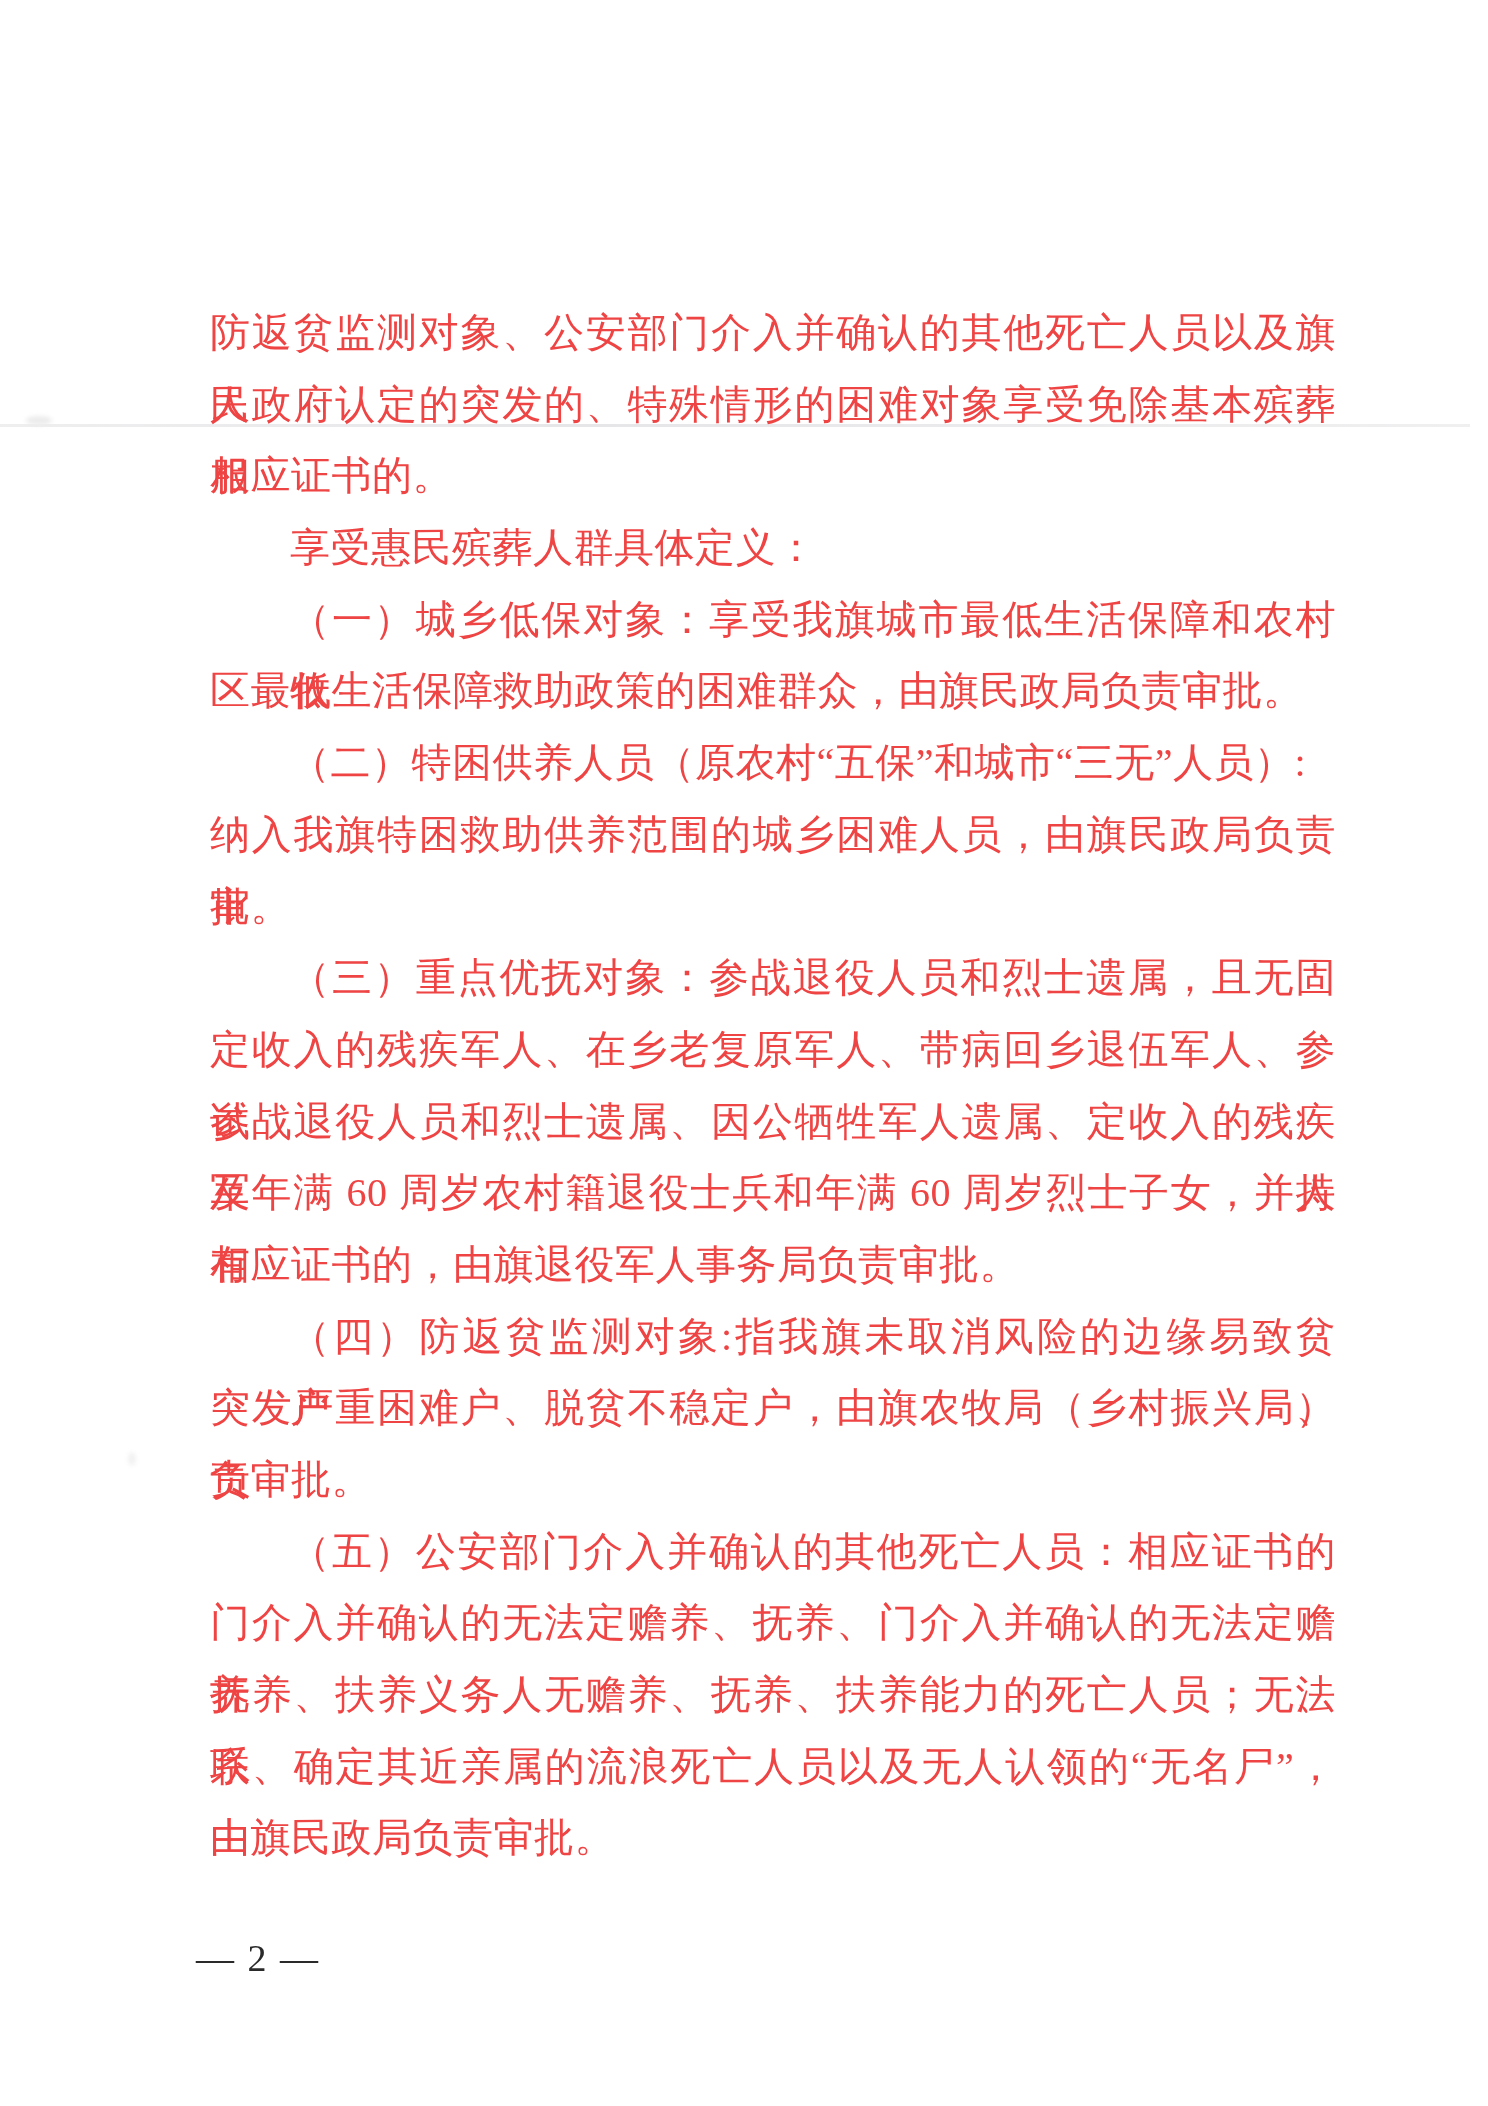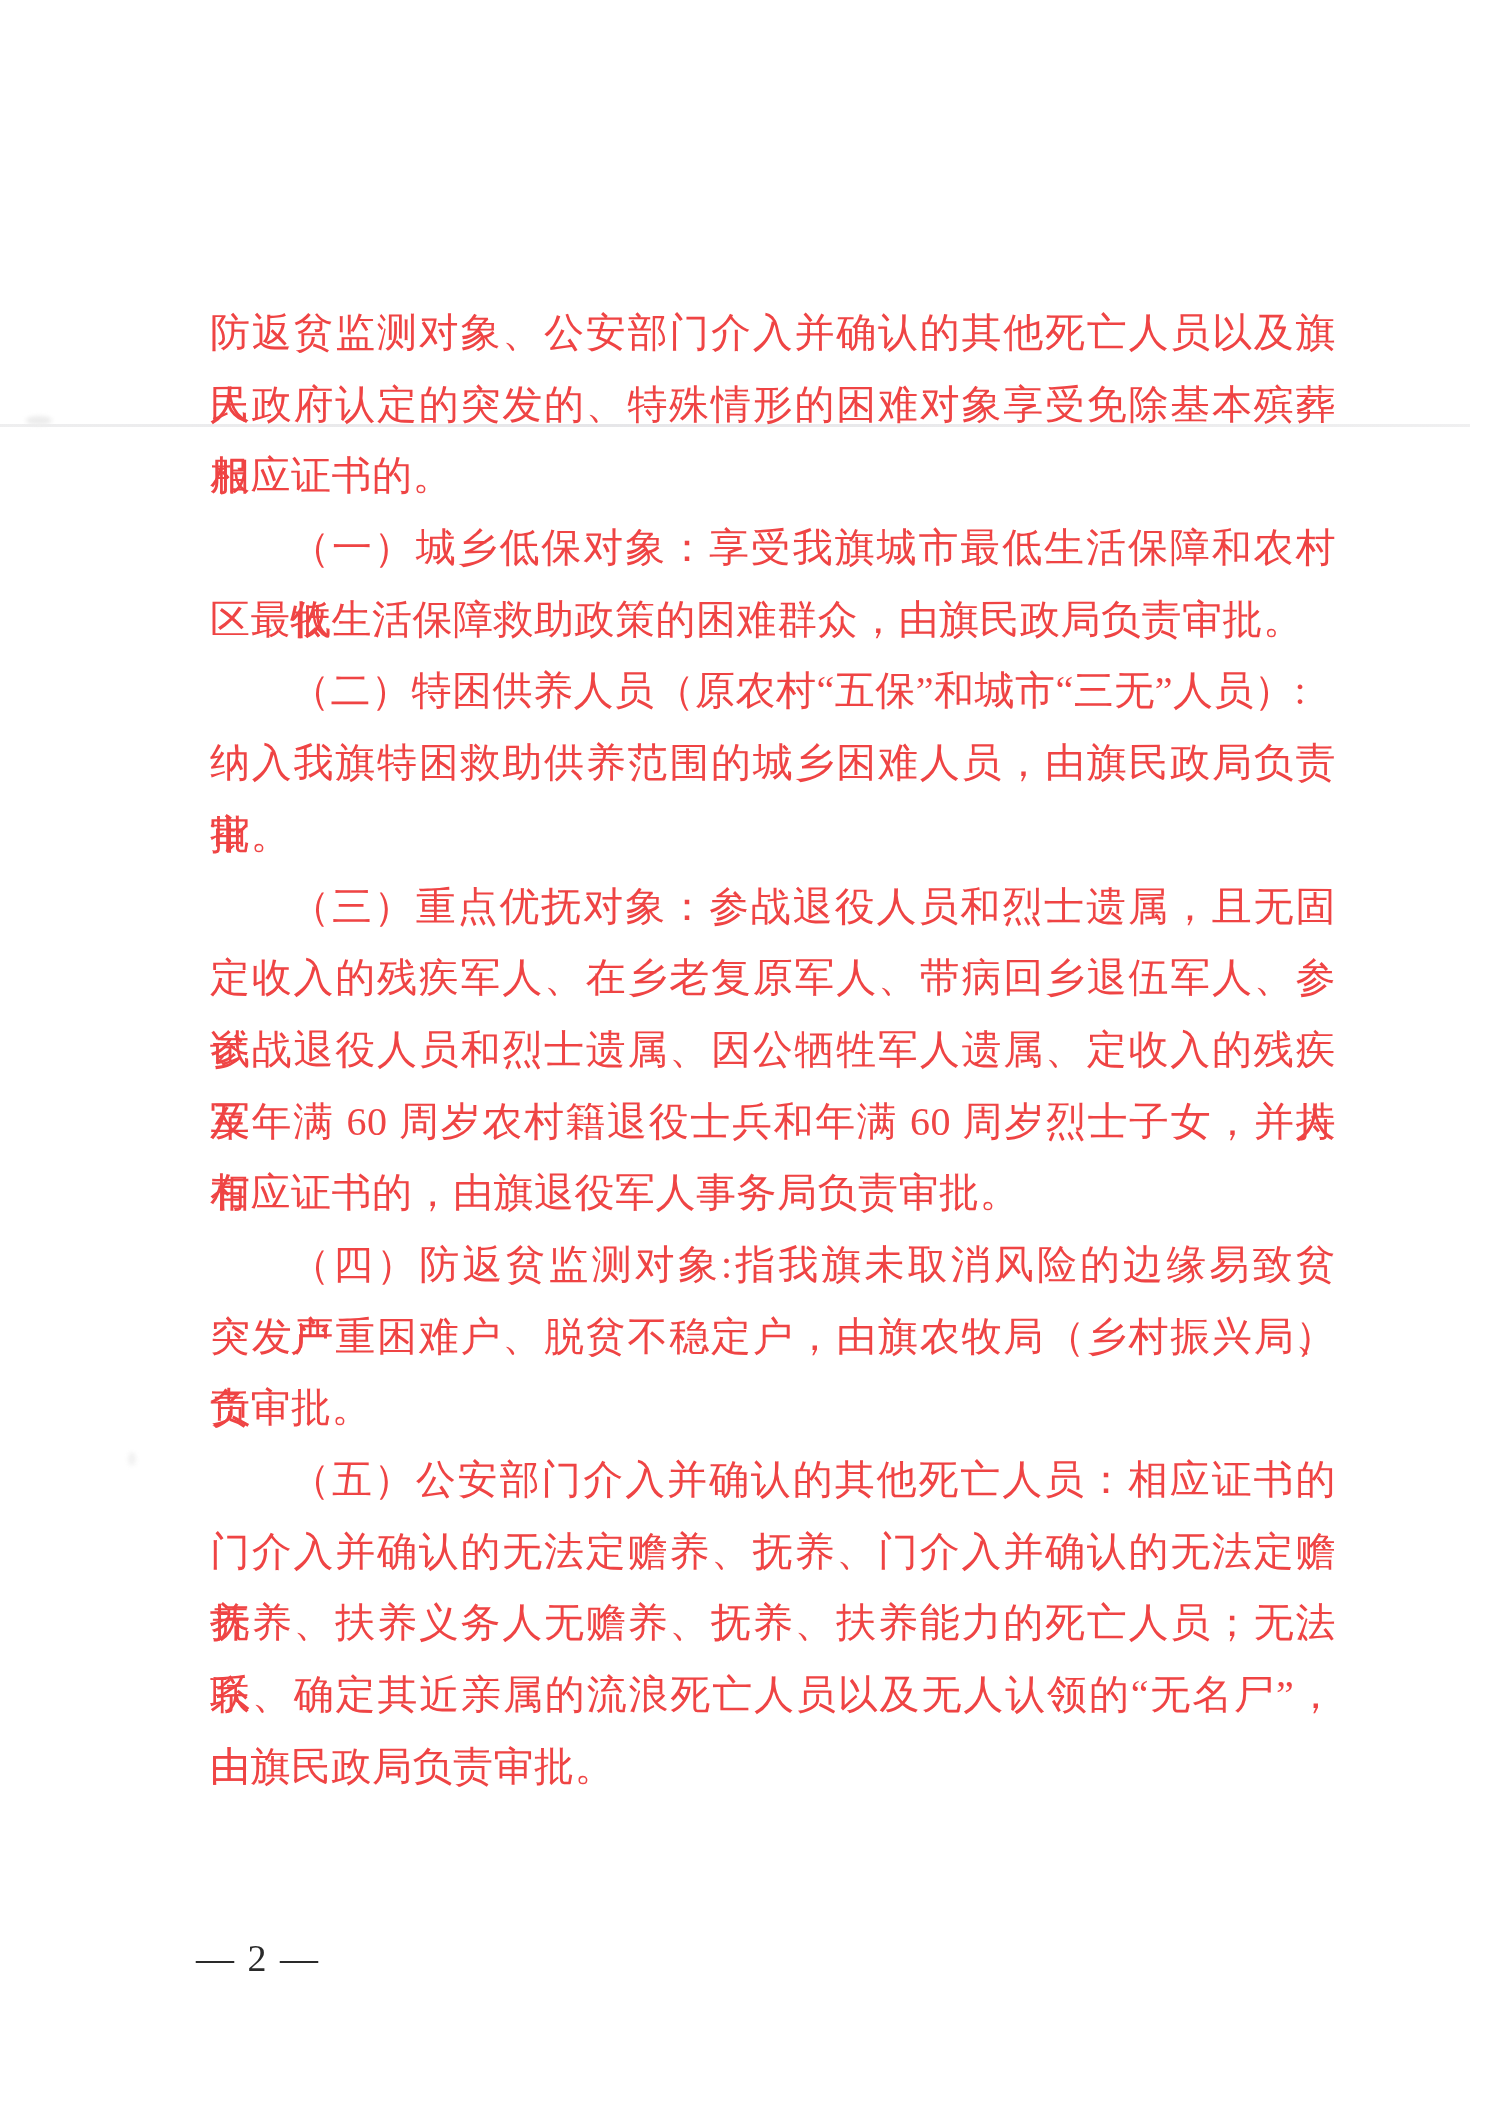--- a/index.html
+++ b/index.html
@@ -80,20 +80,21 @@
 <div class="page">
 
   <div class="scan-line"></div>
   <div class="smudge s1"></div>
   <div class="smudge s2"></div>
 
   <div class="doc">
     <div class="line j">防返贫监测对象、公安部门介入并确认的其他死亡人员以及旗人</div>
     <div class="line j">民政府认定的突发的、特殊情形的困难对象享受免除基本殡葬服</div>
     <div class="line">相应证书的。</div>
+    <div class="line indent">享受惠民殡葬人群具体定义：</div>
     <div class="line j indent">（一）城乡低保对象：享受我旗城市最低生活保障和农村牧</div>
     <div class="line">区最低生活保障救助政策的困难群众，由旗民政局负责审批。</div>
     <div class="line indent">（二）特困供养人员（原农村“五保”和城市“三无”人员）:</div>
     <div class="line j">纳入我旗特困救助供养范围的城乡困难人员，由旗民政局负责审</div>
     <div class="line">批。</div>
     <div class="line j indent">（三）重点优抚对象：参战退役人员和烈士遗属，且无固</div>
     <div class="line j">定收入的残疾军人、在乡老复原军人、带病回乡退伍军人、参试、</div>
     <div class="line j">参战退役人员和烈士遗属、因公牺牲军人遗属、定收入的残疾军人</div>
     <div class="line j">及年满 60 周岁农村籍退役士兵和年满 60 周岁烈士子女，并持有</div>
     <div class="line">相应证书的，由旗退役军人事务局负责审批。</div>

